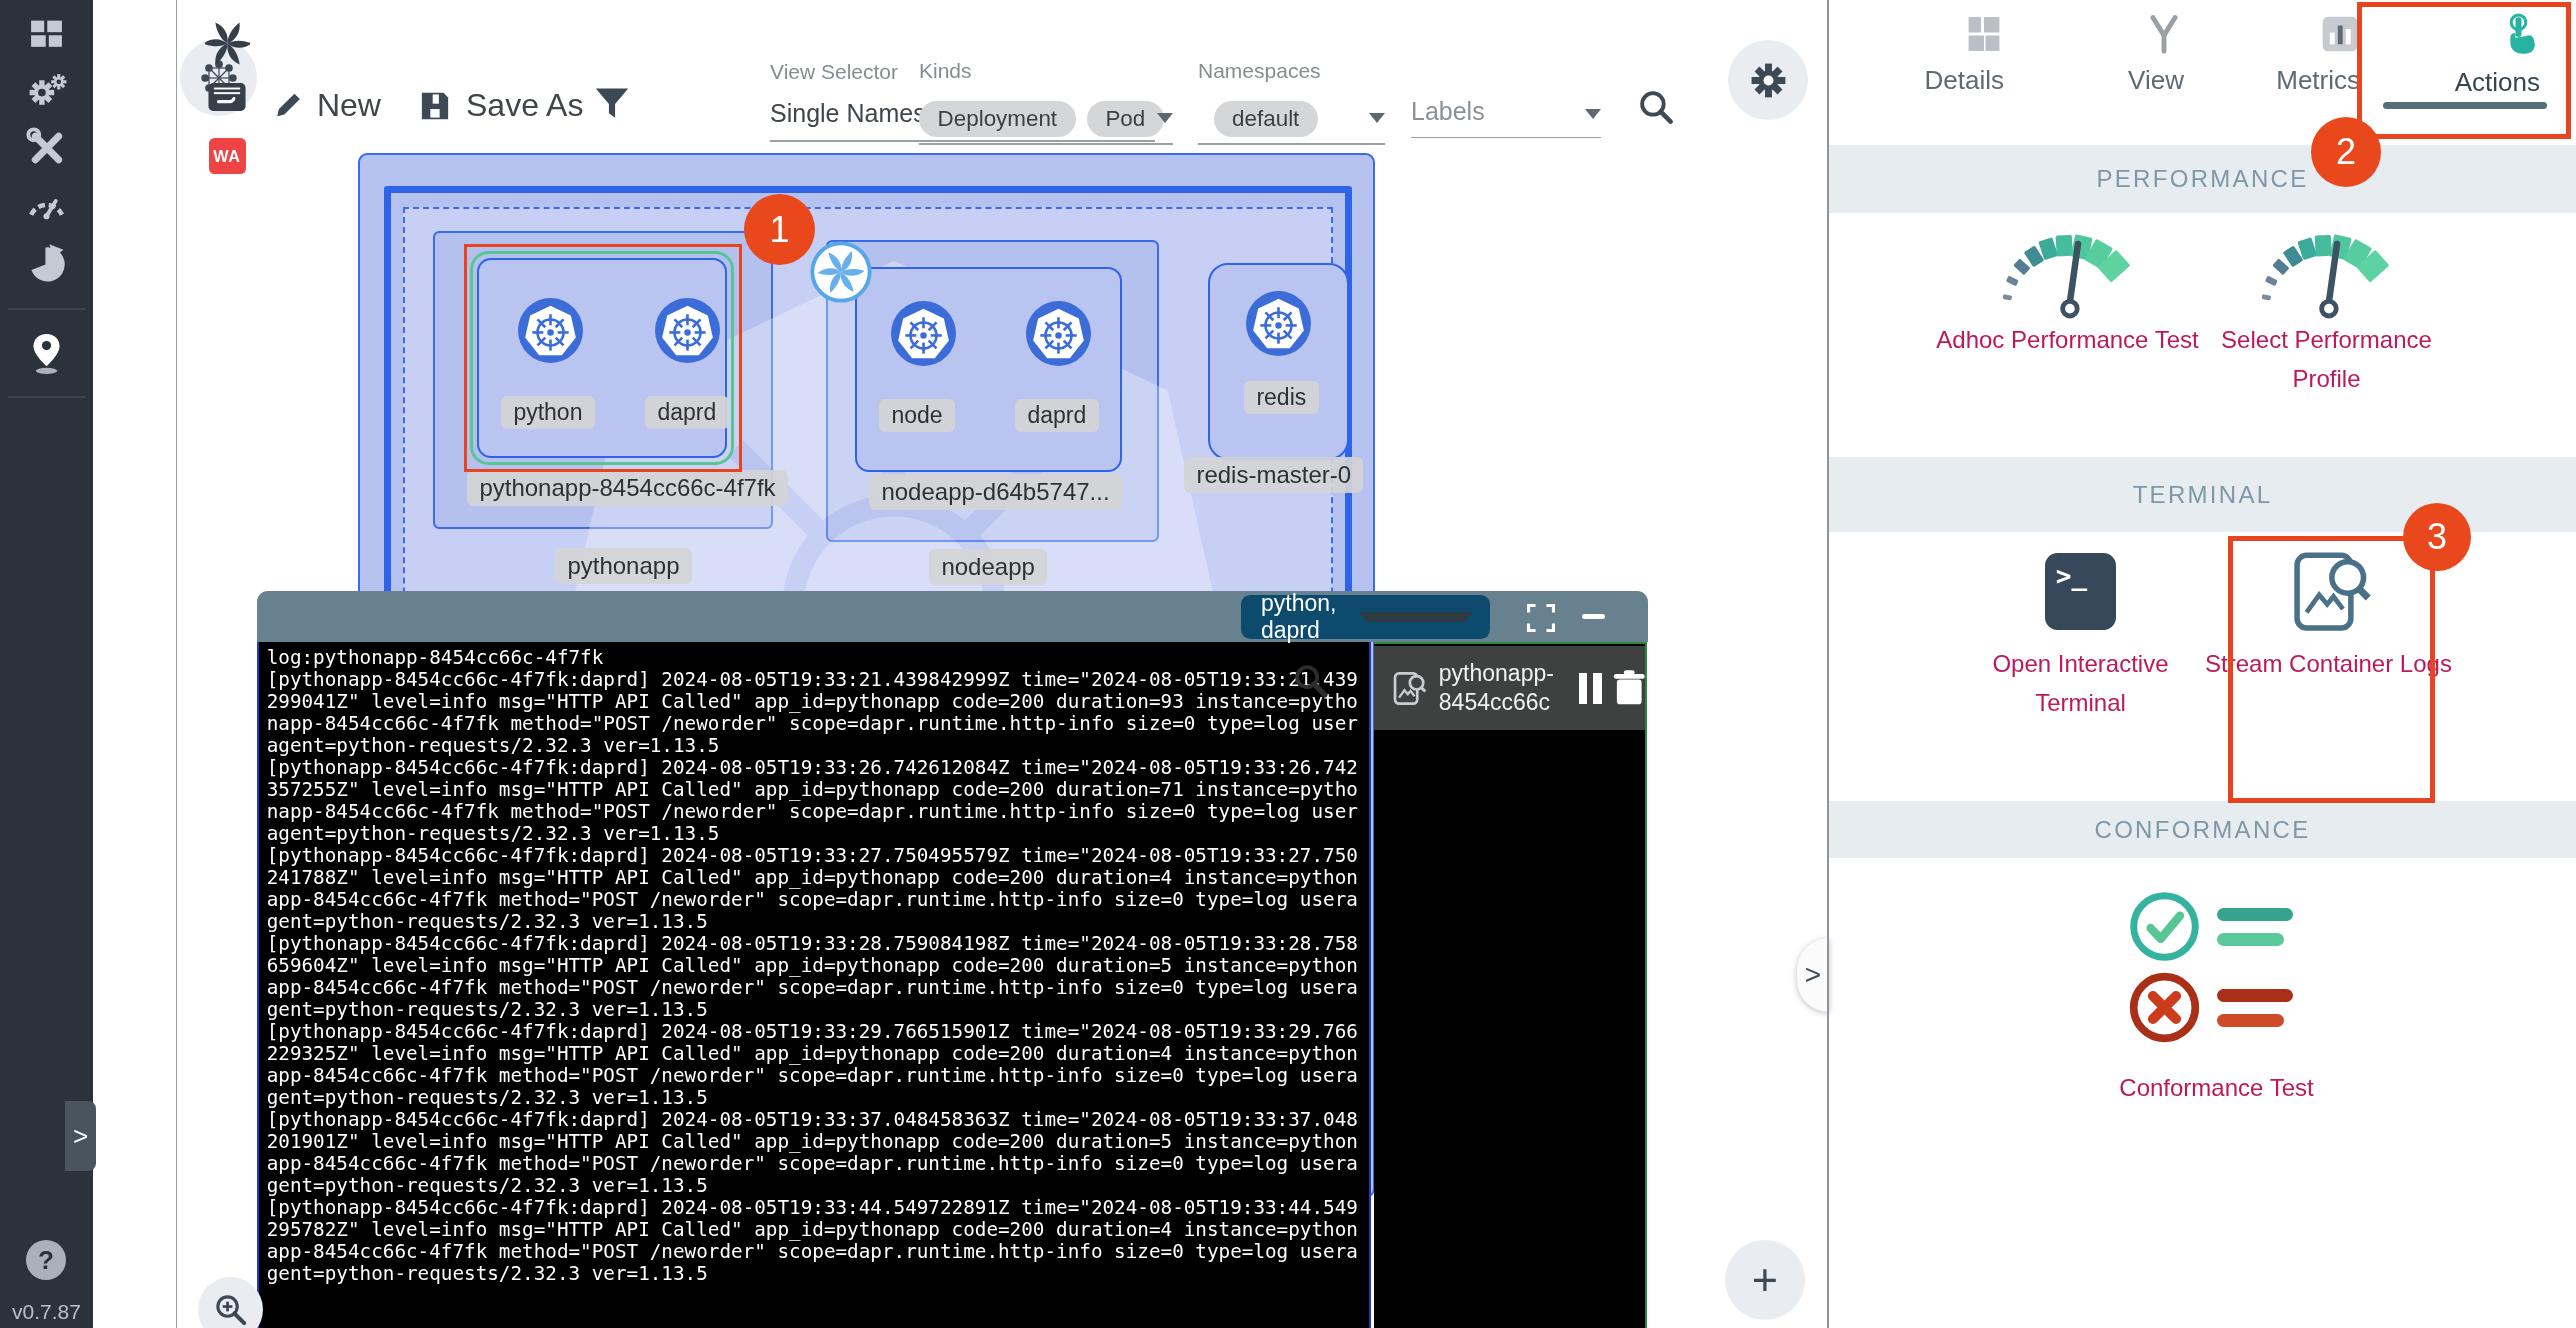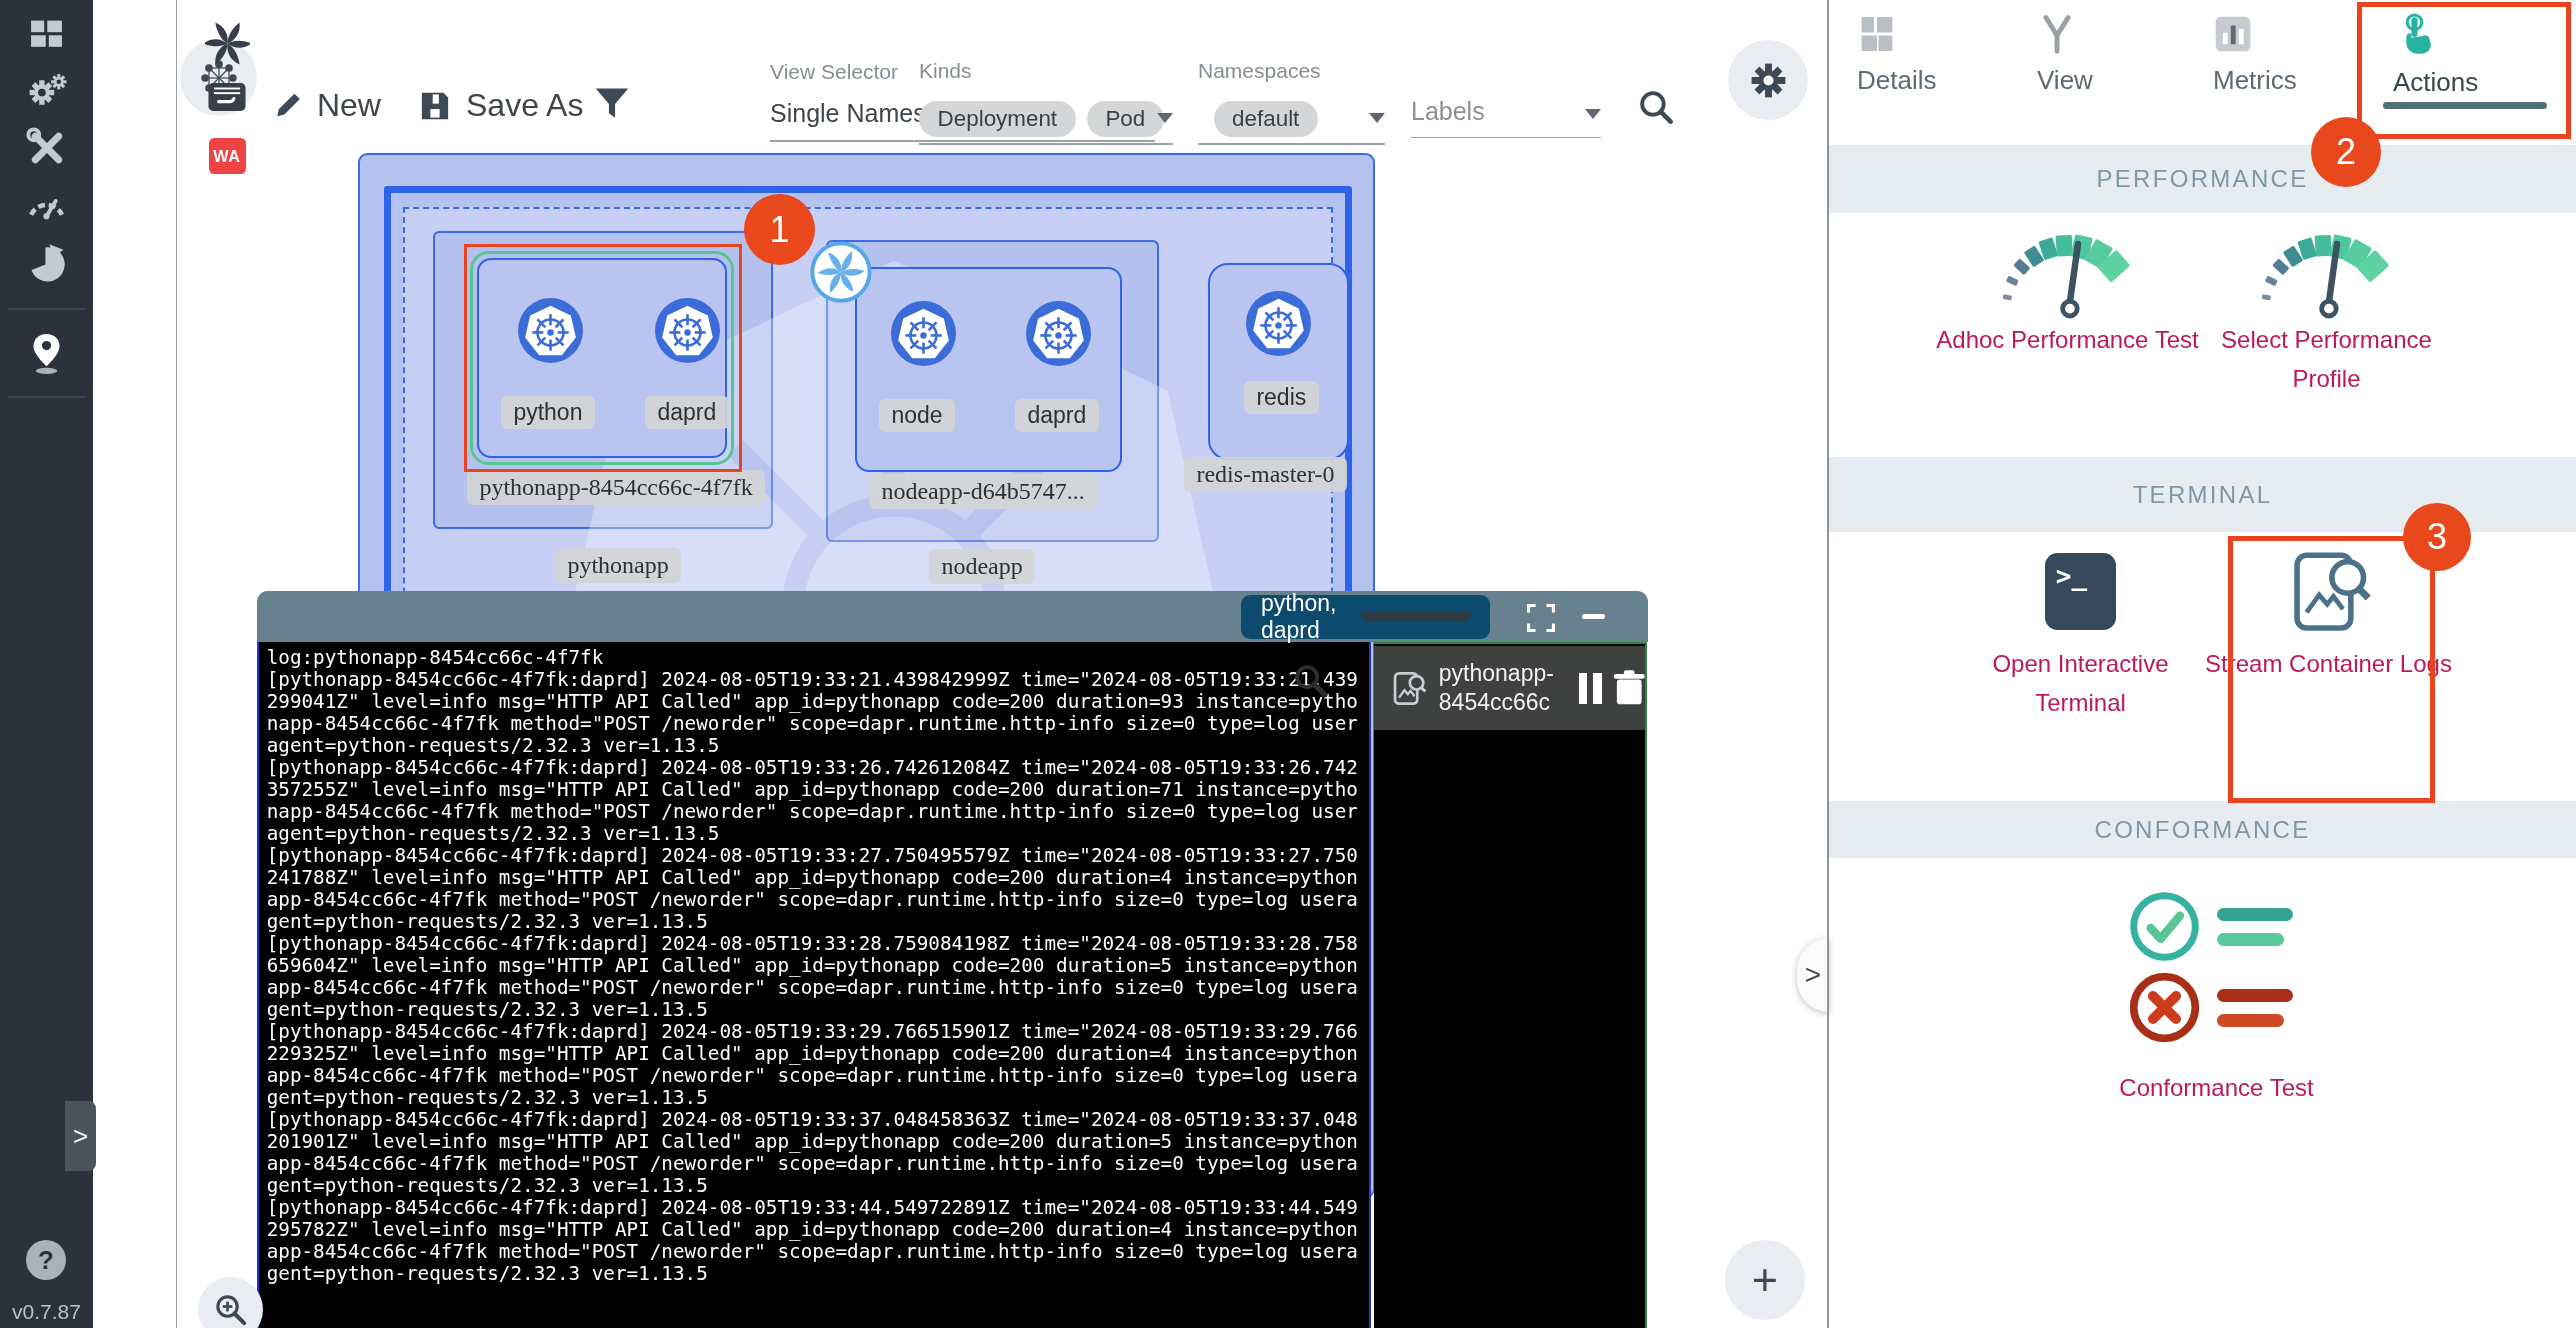--- a/index.html
+++ b/index.html
@@ -41,21 +41,21 @@
   
   #cv-outer { left:358px; top:153px; width:1017px; height:1045px; background:#b5c2f0;
     border:2.3px solid #3a6be8; border-radius:9.3px; z-index:1; }
   #cv-inner { left:384px; top:186px; width:968px; height:1006px; border:7px solid #2f63e8; border-radius:3.1px; z-index:1; }
   #cv-ns { left:403px; top:207px; width:930px; height:977px; background:#c7d0f4;
     border:2.3px dashed #3a6be8; z-index:1; }
   #cv-watermark { left:534px; top:232px; width:720px; height:720px; opacity:0.30; z-index:3; pointer-events:none; }
   .dep-box { background:#b4c1ee; border:2.3px solid #3a6be8; border-radius:6.2px; z-index:2; }
   .pod-box { background:#b9c5f0; border:2.3px solid #2f63e8; border-radius:14px; z-index:4; }
   .name-chip { background:rgba(211,212,214,0.92); border-radius:6.2px; padding:3.9px 12.4px;
-    font-size:24px; color:#2e3133; white-space:nowrap; z-index:5;font-family:Liberation Serif, serif; }
+    font-size:24px; color:#2e3133; white-space:nowrap; z-index:5; }
   .cont-chip { background:rgba(211,212,214,0.92); border-radius:6.2px; padding:3.1px 12.4px;
     font-size:23px; color:#2e3133; white-space:nowrap; z-index:5; }
   .k8s-circ { width:65px; height:65px; z-index:5; }
   #pod1-red { left:464px; top:244px; width:278px; height:228px; border:3.9px solid #e8441f; z-index:6; }
   #pod1-teal { left:470px; top:251px; width:264px; height:214px; border:3.9px solid #57c694; border-radius:18.6px; z-index:4; }
   #ann1 { left:744px; top:194px; width:71px; height:71px; border-radius:50%; background:#e8481c;
     color:#fff; font-size:36px; z-index:7; }
   #dapr-node { left:810px; top:241px; width:62px; height:62px; z-index:6; }
 
   
@@ -77,21 +77,21 @@
 
   
   #zoom-btn { left:198px; top:1277px; width:65px; height:65px; border-radius:50%; background:#e9edf2; z-index:13; }
   #plus-btn { left:1725px; top:1240px; width:80px; height:80px; border-radius:50%; background:#e9edf2;
     color:#3d4a55; font-size:45px; font-weight:300; z-index:13; }
   #panel-collapse { left:1797px; top:938px; width:32px; height:74px; background:#fbfbfb;
     border-radius:773px 0 0 773px; box-shadow:0 1.5px 6.2px rgba(0,0,0,.25); color:#3d4a55; font-size:28px; z-index:13; }
 
   
   #vdivider { left:1827px; top:0; width:1.5px; height:1329px; background:#8d949b; z-index:14; }
-  .tab { width:147px; height:116px; display:flex; flex-direction:column; align-items:flex-start; z-index:15; }
+  .tab { width:147px; height:116px; display:flex; flex-direction:column; align-items:flex-end; z-index:15; }
   .tab-label { font-size:26px; color:#5d6a73; margin-top:10.8px; }
   #tab-actions .tab-label { color:#37474f; }
   #tab-underline { left:2383px; top:102px; width:164px; height:7px; background:#546e7a; border-radius:3.9px; z-index:15; }
   .band { left:1829px; width:747px; background:#e7ecf0; display:flex; align-items:center; justify-content:center;
     font-size:24px; color:#7e98a7; letter-spacing:2.3px; z-index:15; }
   .action-item { width:263px; text-align:center; z-index:15; }
   .action-label { font-size:24px; color:#be185d; line-height:39px; }
   .redbox { border:5.4px solid #e8441f; z-index:20; background:transparent; }
   .redcirc { border-radius:50%; background:#e8481c; color:#fff; font-size:36px; z-index:21; }
   #term-icon1 { left:2045px; top:553px; width:71px; height:77px; background:#37485a; border-radius:12.4px;

